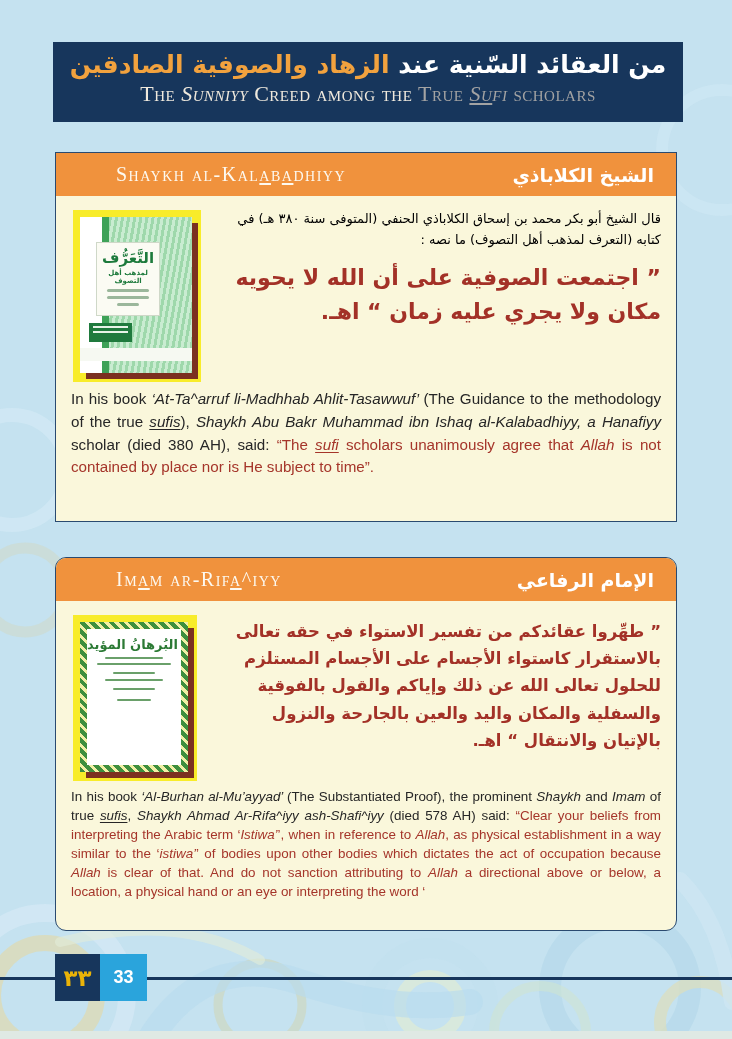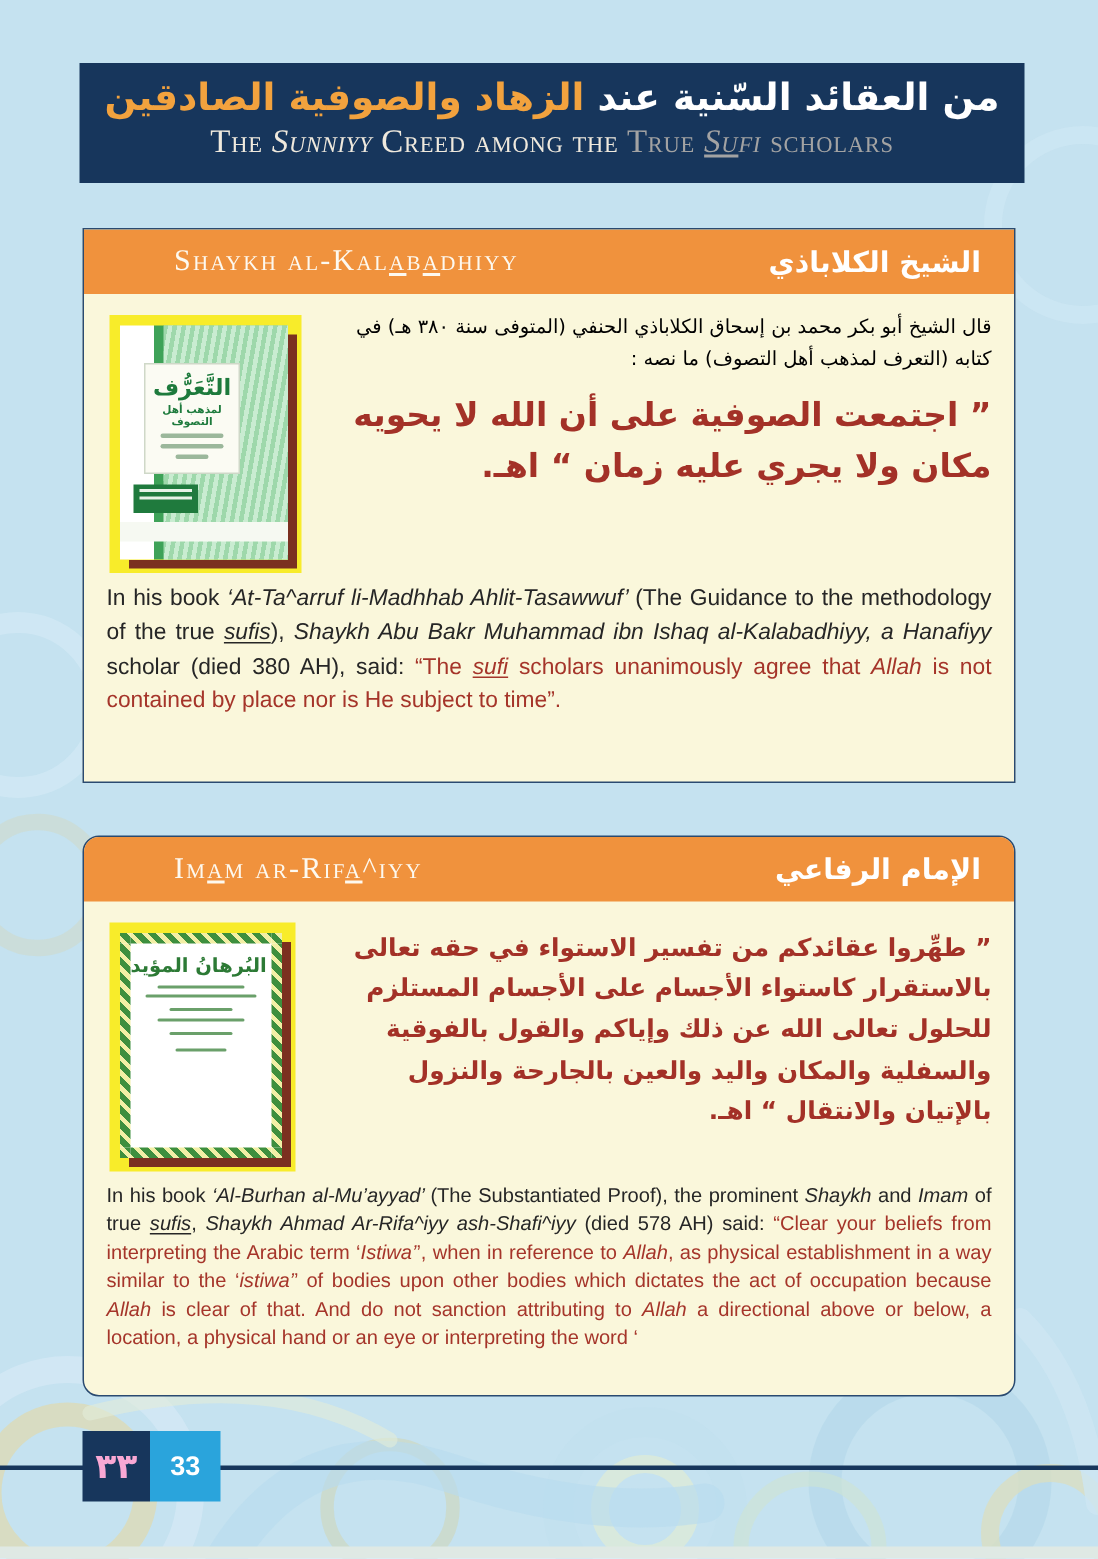--- a/index.html
+++ b/index.html
@@ -56,21 +56,21 @@
   .en{clear:both;text-align:justify;color:#262626;}
   .en1{font-size:15.2px;line-height:1.5;margin-top:10px;}
   .en2{font-size:13.4px;line-height:1.42;margin-top:6px;}
   .i{font-style:italic;}
   .u{text-decoration:underline;text-underline-offset:2px;}
   .red{color:#a5352a;}
   .or{color:#a3a3a3;}
 
   
   .footer-rule{left:0;top:977px;width:732px;height:3px;background:#17365c;}
-  .pn-ar{left:55px;top:954px;width:45px;height:47px;background:#17365c;color:#f9a8d4;display:flex;align-items:center;justify-content:center;
+  .pn-ar{left:55px;top:954px;width:45px;height:47px;background:#17365c;color:#eab308;display:flex;align-items:center;justify-content:center;
      font-family:"DejaVu Sans",sans-serif;font-weight:bold;font-size:23px;text-align:right;}
   .pn-la{left:100px;top:954px;width:47px;height:47px;background:#2aa4dc;color:#fff;display:flex;align-items:center;justify-content:center;
      font-weight:bold;font-size:18px;}
   .bottom-strip{left:0;top:1031px;width:732px;height:8px;background:#dfe9e4;z-index:3;}
 </style>
 </head>
 <body>
 
 <div class="page">
 

